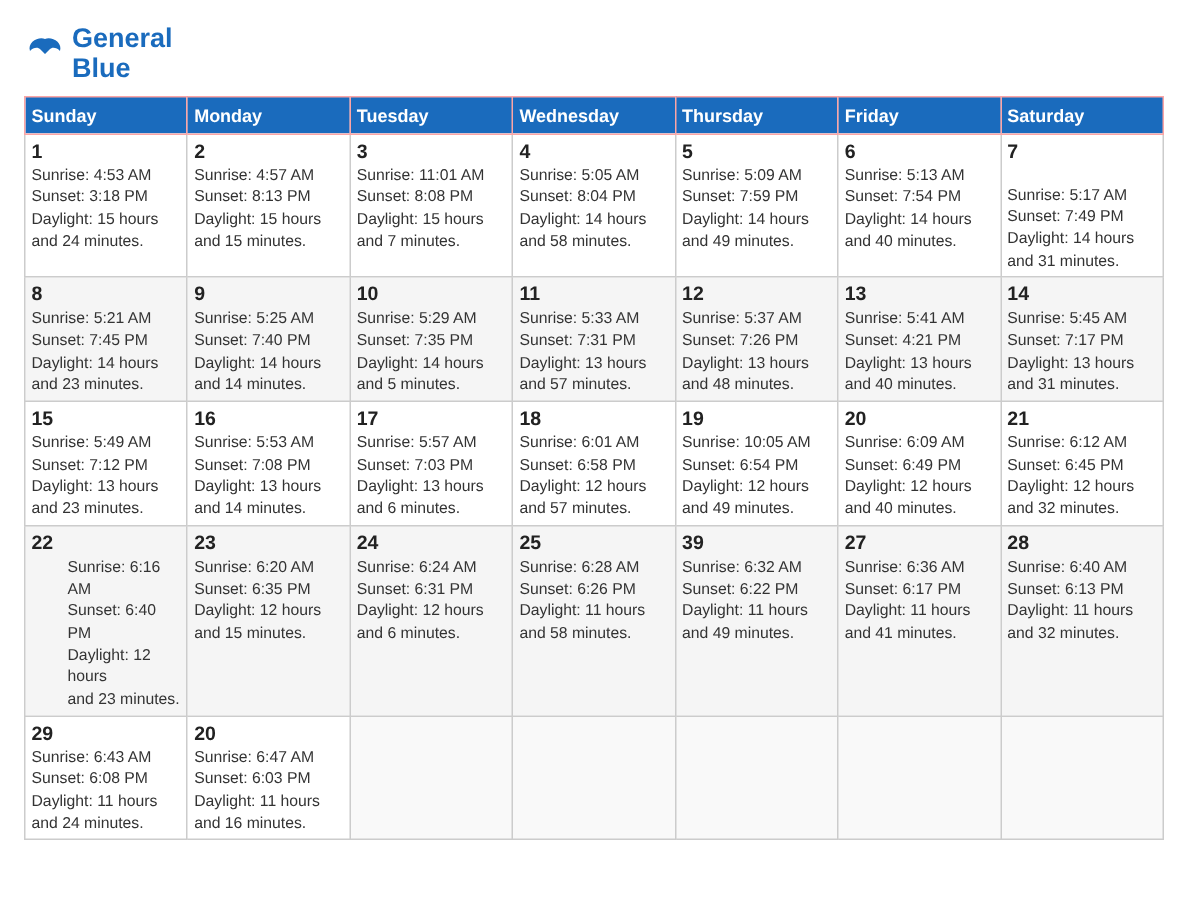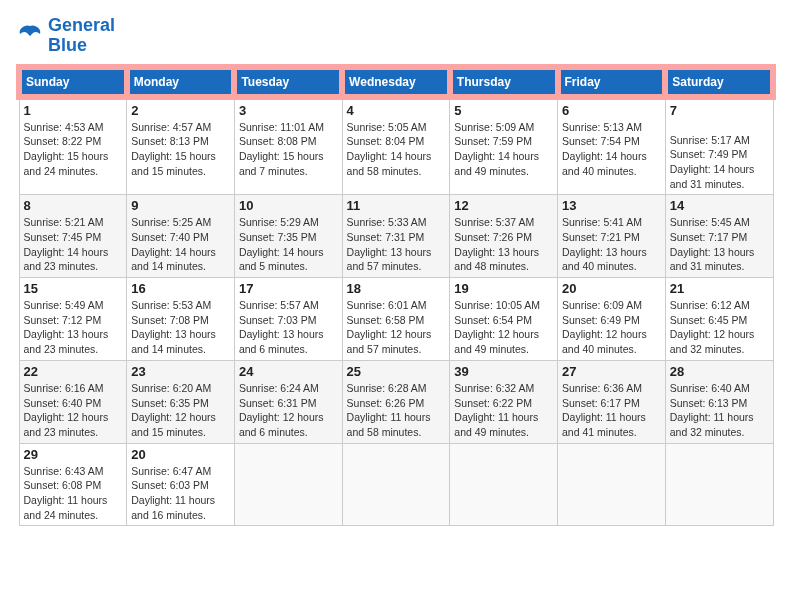--- a/index.html
+++ b/index.html
@@ -48,21 +48,21 @@
       border-collapse: collapse;
       font-size: 11px;
     }
     .calendar th {
       background: #1a6bbd;
       color: #fff;
       padding: 5px 4px;
       text-align: left;
       font-size: 12px;
       font-weight: bold;
-      border: 6px solid #fca5a5;
+      border: 1px solid #fca5a5;
     }
     .calendar td {
       border: 1px solid #ccc;
       vertical-align: top;
       padding: 3px 4px;
       width: 14.28%;
       min-height: 80px;
       background: #fff;
     }
     .calendar tr:nth-child(even) td {
@@ -108,21 +108,21 @@
         <th>Thursday</th>
         <th>Friday</th>
         <th>Saturday</th>
       </tr>
   </thead>
   <tbody id="calendar-body">
   <tr>
         <td>
           <span class="day-num">1</span>
           <div class="day-info" style="white-space: pre-line;">Sunrise: 4:53 AM
-Sunset: 8:22 PM
+Sunset: 3:18 PM
 Daylight: 15 hours
 and 24 minutes.</div>
         </td>
         <td>
           <span class="day-num">2</span>
           <div class="day-info" style="white-space: pre-line;">Sunrise: 4:57 AM
 Sunset: 8:13 PM
 Daylight: 15 hours
 and 15 minutes.</div>
         </td>
@@ -194,21 +194,21 @@
         <td>
           <span class="day-num">12</span>
           <div class="day-info" style="white-space: pre-line;">Sunrise: 5:37 AM
 Sunset: 7:26 PM
 Daylight: 13 hours
 and 48 minutes.</div>
         </td>
         <td>
           <span class="day-num">13</span>
           <div class="day-info" style="white-space: pre-line;">Sunrise: 5:41 AM
-Sunset: 7:21 PM
+Sunset: 4:21 PM
 Daylight: 13 hours
 and 40 minutes.</div>
         </td>
         <td>
           <span class="day-num">14</span>
           <div class="day-info" style="white-space: pre-line;">Sunrise: 5:45 AM
 Sunset: 7:17 PM
 Daylight: 13 hours
 and 31 minutes.</div>
         </td>
@@ -260,21 +260,21 @@
           <span class="day-num">21</span>
           <div class="day-info" style="white-space: pre-line;">Sunrise: 6:12 AM
 Sunset: 6:45 PM
 Daylight: 12 hours
 and 32 minutes.</div>
         </td>
       </tr>
       <tr>
         <td>
           <span class="day-num">22</span>
-          <div class="day-info" style="white-space: pre-line;">Sunrise: 6:16 AM
+          <div class="day-info" style="white-space: pre-line; margin-left: 24px;">Sunrise: 6:16 AM
 Sunset: 6:40 PM
 Daylight: 12 hours
 and 23 minutes.</div>
         </td>
         <td>
           <span class="day-num">23</span>
           <div class="day-info" style="white-space: pre-line;">Sunrise: 6:20 AM
 Sunset: 6:35 PM
 Daylight: 12 hours
 and 15 minutes.</div>

